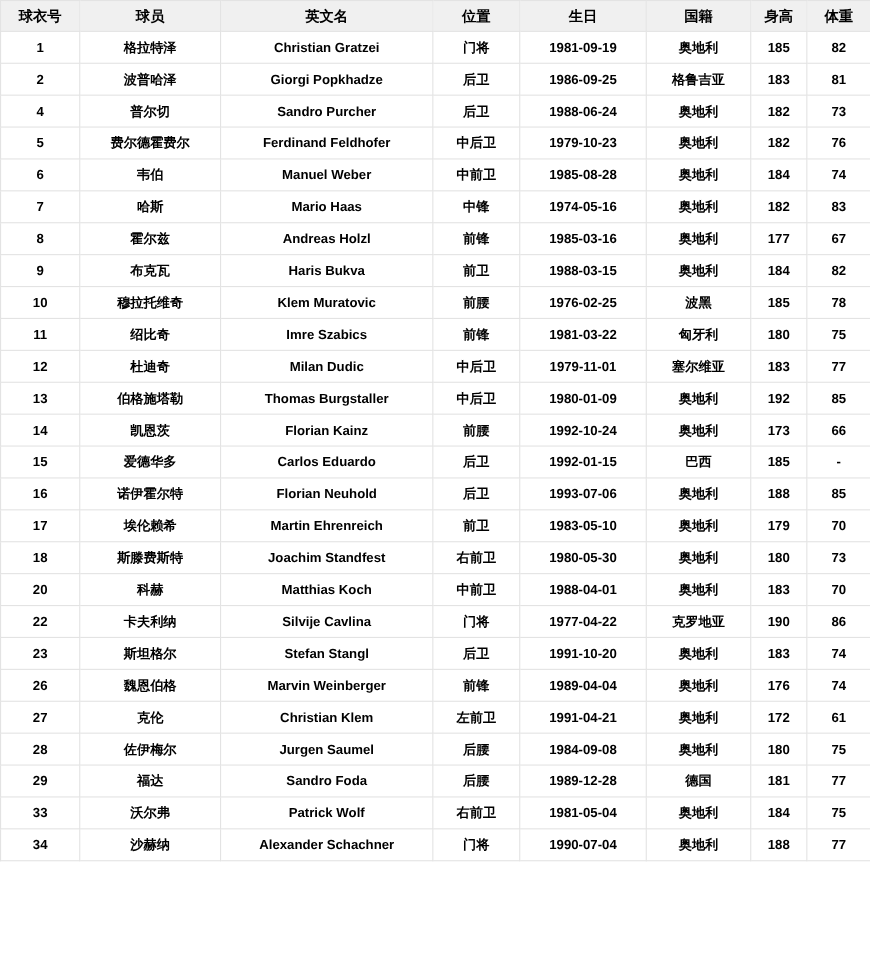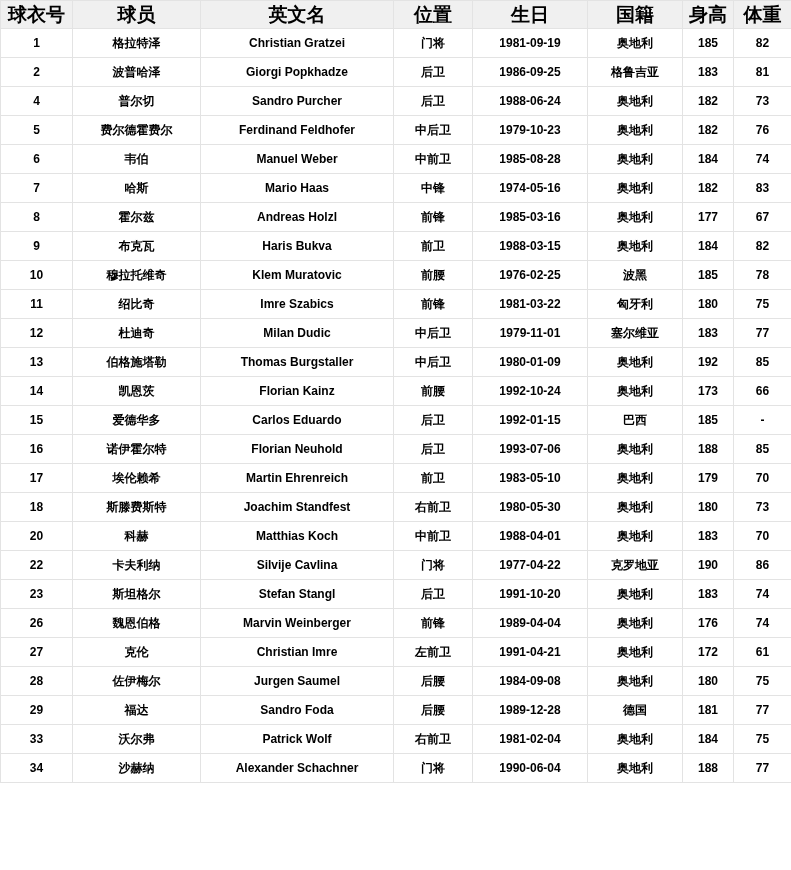--- a/index.html
+++ b/index.html
@@ -17,21 +17,21 @@
     border-collapse:collapse;table-layout:fixed;width:791px;
   }
   col.c1{width:72px}col.c2{width:128px}col.c3{width:193px}col.c4{width:79px}
   col.c5{width:115px}col.c6{width:95px}col.c7{width:51px}col.c8{width:58px}
   th,td{
     border:1px solid var(--border);
     text-align:center;vertical-align:middle;
     font-weight:bold;color:var(--text);
     padding:0;overflow:hidden;white-space:nowrap;
   }
-  th{background:var(--header-bg);height:27px;font-size:19px;}
+  th{background:var(--header-bg);height:27px;font-size:13px;}
   td{background:var(--row-bg);height:28px;font-size:12px;}
 </style>
 </head>
 <body>
 
 <table>
   <colgroup>
     <col class="c1">
       <col class="c2">
       <col class="c3">
@@ -260,21 +260,21 @@
         <td>Marvin Weinberger</td>
         <td>前锋</td>
         <td>1989-04-04</td>
         <td>奥地利</td>
         <td>176</td>
         <td>74</td>
       </tr>
       <tr>
         <td>27</td>
         <td>克伦</td>
-        <td>Christian Imre</td>
+        <td>Christian Klem</td>
         <td>左前卫</td>
         <td>1991-04-21</td>
         <td>奥地利</td>
         <td>172</td>
         <td>61</td>
       </tr>
       <tr>
         <td>28</td>
         <td>佐伊梅尔</td>
         <td>Jurgen Saumel</td>
@@ -292,29 +292,29 @@
         <td>1989-12-28</td>
         <td>德国</td>
         <td>181</td>
         <td>77</td>
       </tr>
       <tr>
         <td>33</td>
         <td>沃尔弗</td>
         <td>Patrick Wolf</td>
         <td>右前卫</td>
-        <td>1981-02-04</td>
+        <td>1981-05-04</td>
         <td>奥地利</td>
         <td>184</td>
         <td>75</td>
       </tr>
       <tr>
         <td>34</td>
         <td>沙赫纳</td>
         <td>Alexander Schachner</td>
         <td>门将</td>
-        <td>1990-06-04</td>
+        <td>1990-07-04</td>
         <td>奥地利</td>
         <td>188</td>
         <td>77</td>
       </tr>
     </tbody>
 </table>
 
 </body></html>

